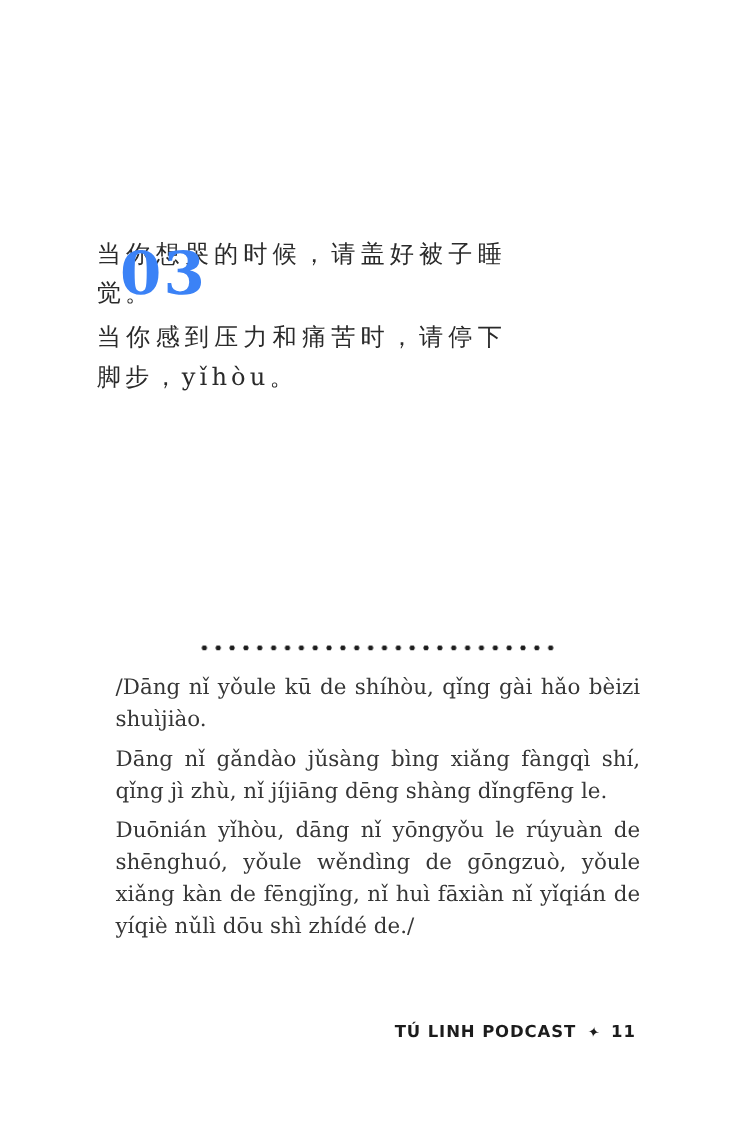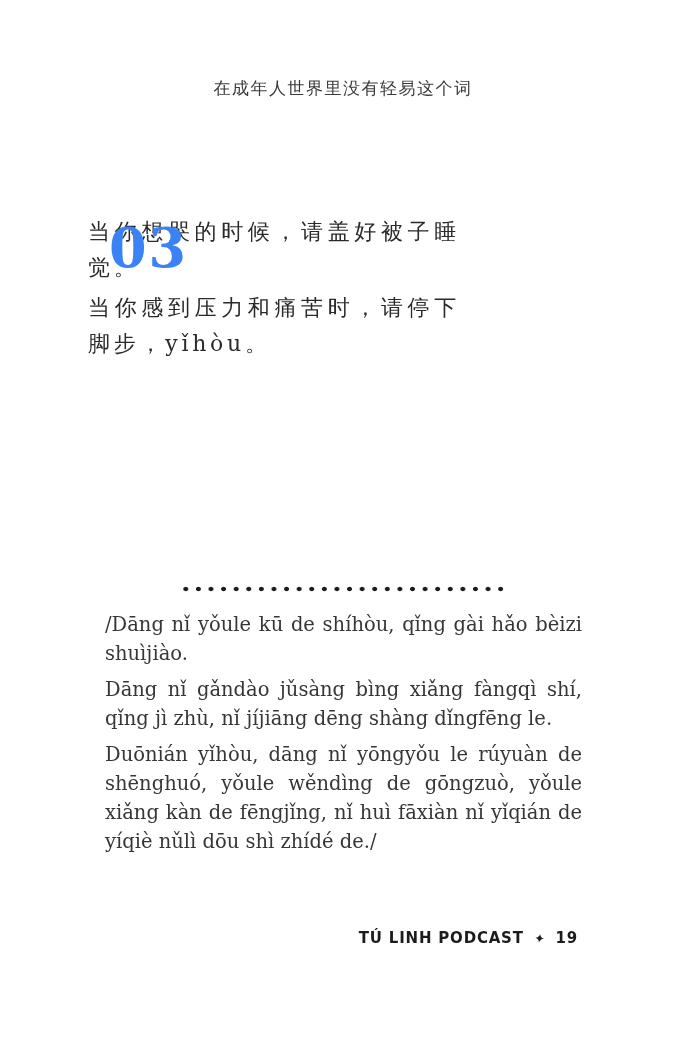--- a/index.html
+++ b/index.html
@@ -107,37 +107,36 @@
     margin: 0 4px;
     font-size: 13px;
     transform: rotate(8deg);
   }
 </style>
 </head>
 <body>
 
 <div class="page">
 
-  <div class="running-head">在成年人世界里没有轻易这个词</div>
 
   <div class="entry">
     <div class="entry-number">03</div>
     <div class="cn-block">
       <p>当你想哭的时候，请盖好被子睡觉。</p>
       <p>当你感到压力和痛苦时，请停下脚步，yǐhòu。</p>
     </div>
   </div>
 
   <div class="dots"></div>
 
   <div class="pinyin-block">
     <p>/Dāng nǐ yǒule kū de shíhòu, qǐng gài hǎo bèizi shuìjiào.</p>
     <p>Dāng nǐ gǎndào jǔsàng bìng xiǎng fàngqì shí, qǐng jì zhù, nǐ jíjiāng dēng shàng dǐngfēng le.</p>
     <p>Duōnián yǐhòu, dāng nǐ yōngyǒu le rúyuàn de shēnghuó, yǒule wěndìng de gōngzuò, yǒule xiǎng kàn de fēngjǐng, nǐ huì fāxiàn nǐ yǐqián de yíqiè nǔlì dōu shì zhídé de./</p>
   </div>
 
   <div class="folio">
     <span>TÚ LINH PODCAST</span>
     <span class="sep">✦</span>
-    <span>19</span>
+    <span>11</span>
   </div>
 
 </div>
 
 </body></html>

